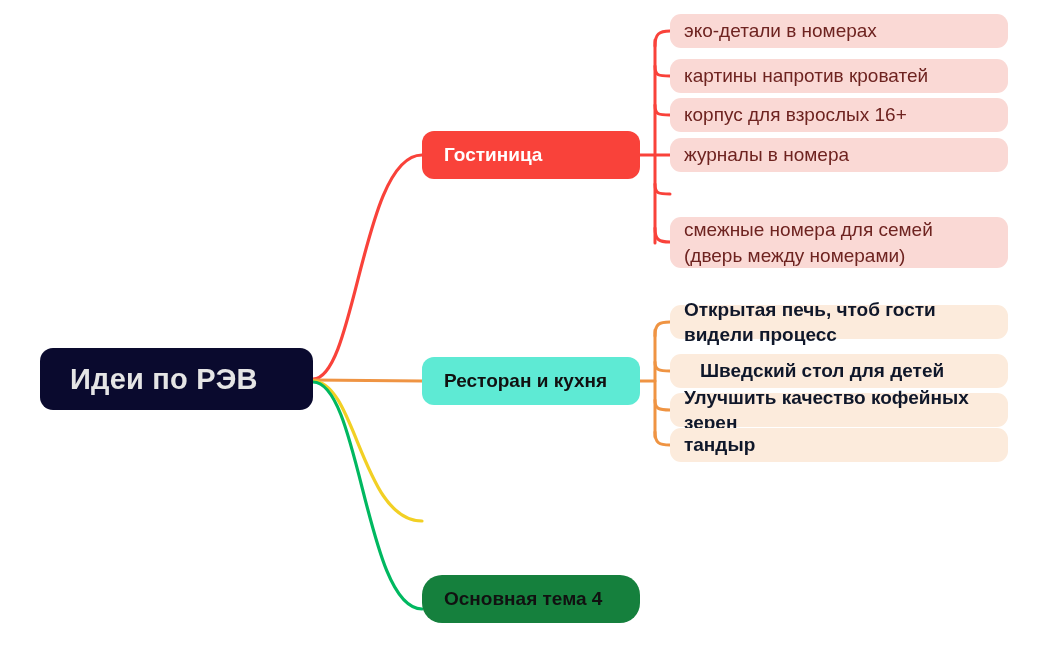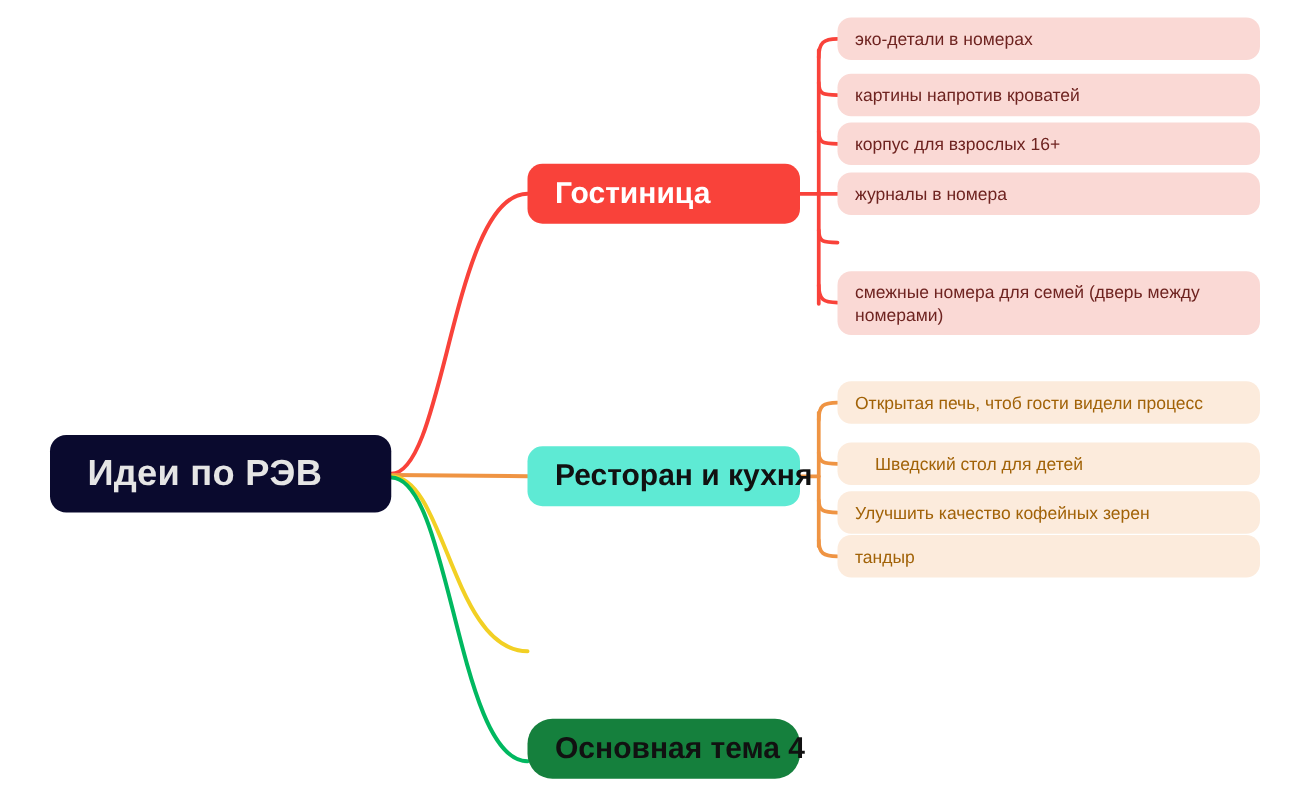--- a/index.html
+++ b/index.html
@@ -10,39 +10,39 @@
 
   .node{position:absolute;box-sizing:border-box;display:flex;align-items:center;
         border-radius:12px;}
   .node-label{white-space:nowrap;}
 
   .central{left:40px;top:348px;width:273px;height:62px;background:#0A0A2E;
            border-radius:13px;padding-left:30px;}
   .central .node-label{color:#e5e5e5;font-size:29px;font-weight:bold;letter-spacing:.2px;}
 
   .branch{left:422px;width:218px;height:48px;padding-left:22px;border-radius:12px;}
-  .branch .node-label{font-size:24px;font-weight:bold;}
+  .branch .node-label{font-size:19px;font-weight:bold;}
 
   .b-red{top:131px;background:#F9423A;}
   .b-red .node-label{color:#ffffff;}
   .b-orange{top:357px;background:#5eead4;}
   .b-orange .node-label{color:#111111;}
   .b-yellow{top:497px;background:#F2D024;}
   .b-yellow .node-label{color:#111111;}
   .b-green{top:575px;background:#15803d;border-radius:20px;}
   .b-green .node-label{color:#111111;}
 
   .leaf{position:absolute;box-sizing:border-box;left:670px;width:338px;
         border-radius:11px;display:flex;align-items:center;padding:6px 14px;}
-  .leaf-label{font-size:14px;line-height:1.32;}
+  .leaf-label{font-size:19px;line-height:1.32;}
 
   .leaf-pink{background:#FAD9D5;}
   .leaf-pink .leaf-label{color:#6E2320;}
   .leaf-cream{background:#FCEBDC;}
-  .leaf-cream .leaf-label{color:#a16207;}
+  .leaf-cream .leaf-label{color:#0f172a;font-weight:bold;}
 </style>
 </head>
 <body>
 
 <div id="stage">
 
   <svg id="wires" viewBox="0 0 1050 649" xmlns="http://www.w3.org/2000/svg">
     <g fill="none" stroke-width="3.2" stroke-linecap="round">
       <path stroke="#F9423A" d="M313,379 C356,379 362,155 422,155"></path>
       <path stroke="#EF9443" d="M313,380 L422,381"></path>

